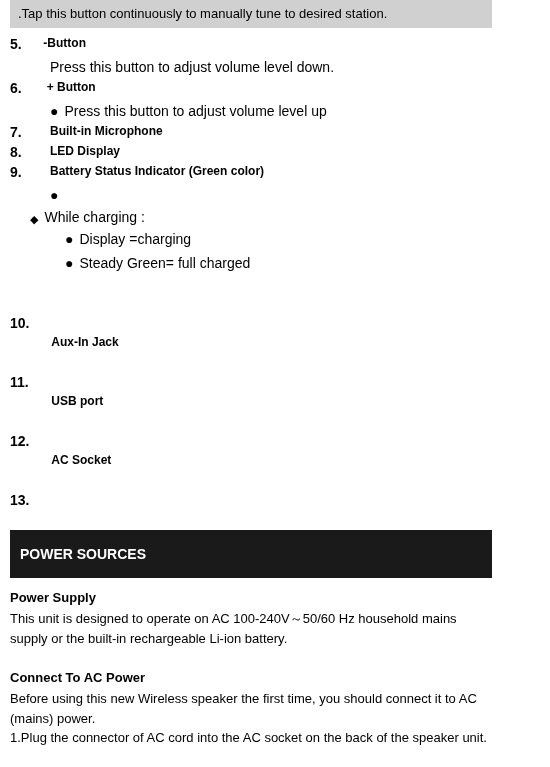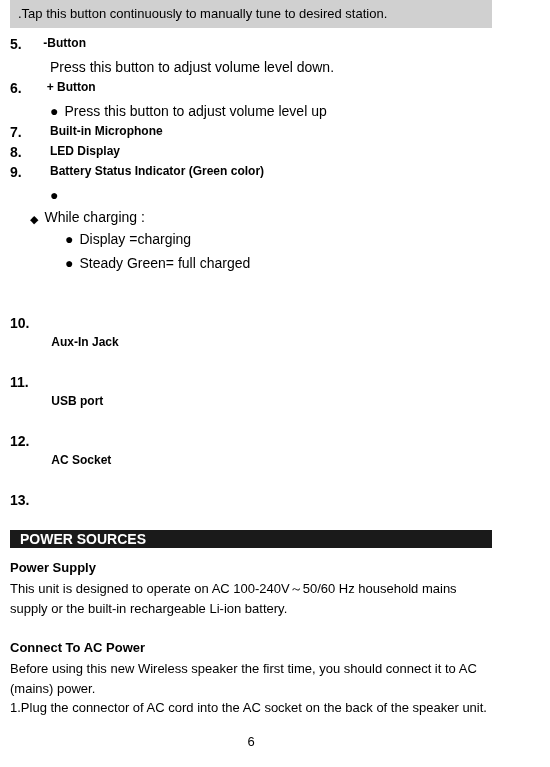--- a/index.html
+++ b/index.html
@@ -82,21 +82,21 @@
       align-items: flex-start;
       margin-left: 20px;
       margin-bottom: 2px;
     }
 
     .power-sources-header {
       background-color: #1a1a1a;
       color: #fff;
       font-weight: bold;
       font-size: 14px;
-      padding: 1px 10px;
+      padding: 16px 10px;
       margin: 10px 0 12px 0;
     }
 
     .section-title {
       font-weight: bold;
       font-size: 13px;
       margin-bottom: 4px;
       margin-top: 8px;
     }
 

